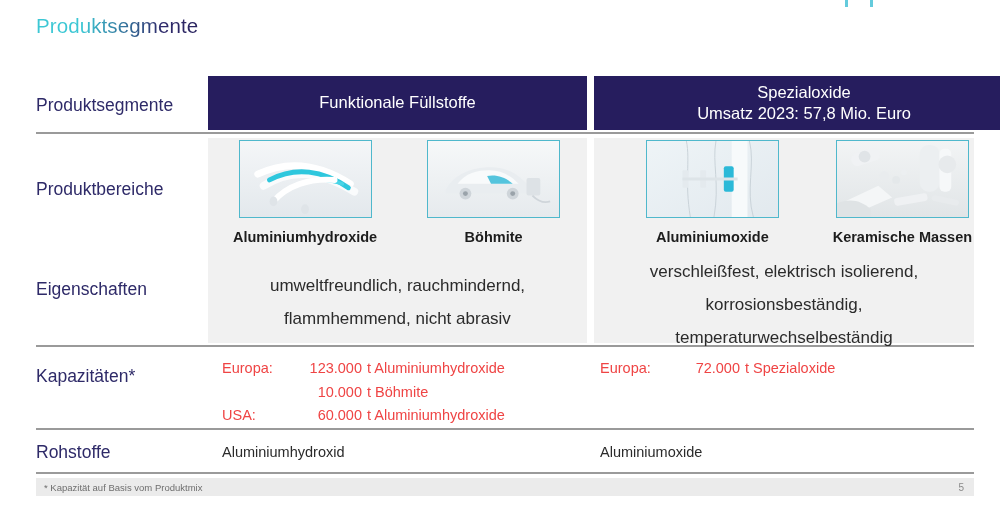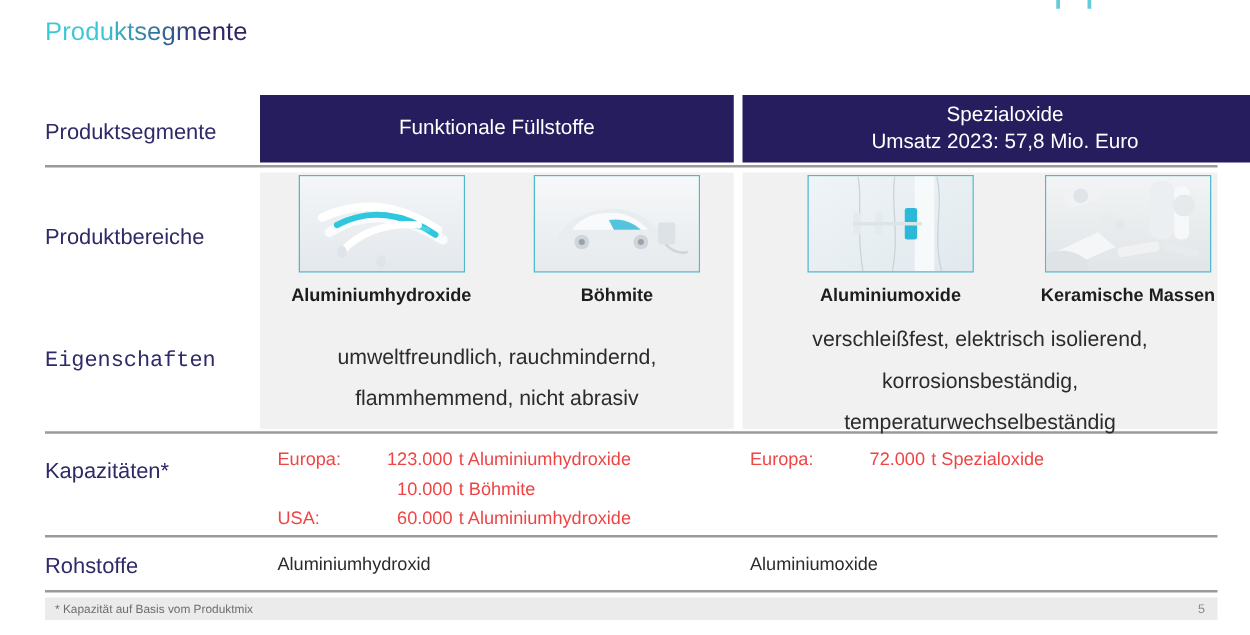--- a/index.html
+++ b/index.html
@@ -50,21 +50,21 @@
   
   .row-label {
     position: absolute;
     left: 36px;
     color: #2e2a68;
     font-size: 17.5px;
     white-space: nowrap;
   }
   .lbl-segmente   { top: 95px; }
   .lbl-bereiche   { top: 179px; }
-  .lbl-eigen      { top: 279px; font-family: Liberation Mono, monospace; }
+  .lbl-eigen      { top: 279px; }
   .lbl-kapa       { top: 366px; }
   .lbl-roh        { top: 442px; }
 
   
   .hr {
     position: absolute;
     left: 36px;
     width: 938px;
     height: 2px;
     background: #9a9a9a;

